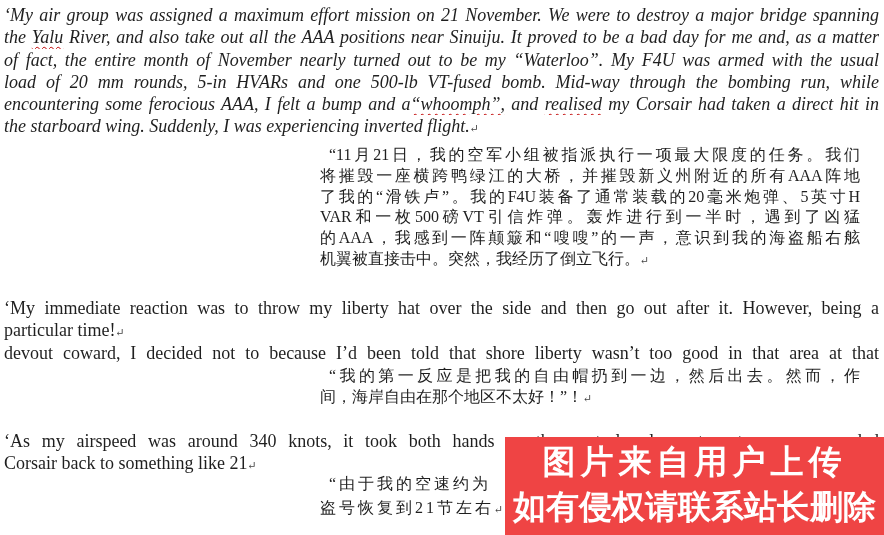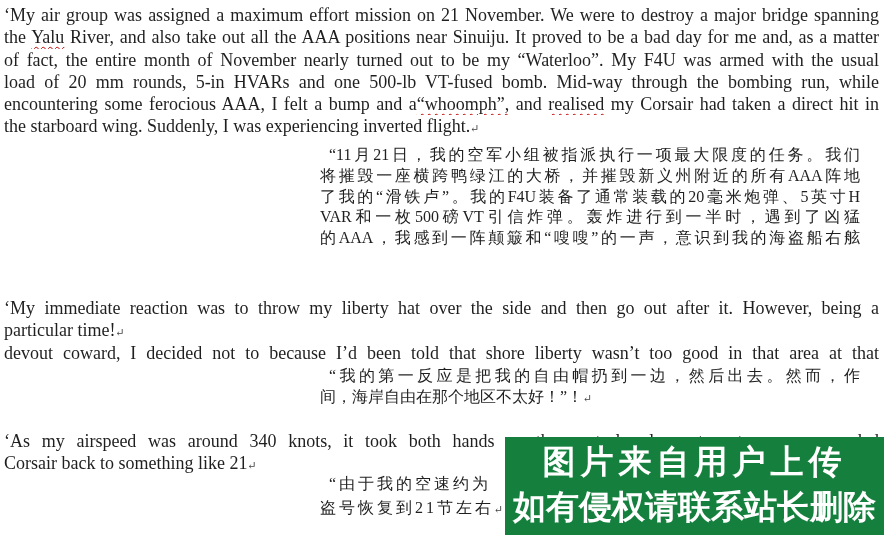--- a/index.html
+++ b/index.html
@@ -3,21 +3,21 @@
 <meta charset="utf-8">
 <style>
   html,body{margin:0;padding:0;}
   body{
     width:884px;height:535px;background:#ffffff;position:relative;overflow:hidden;
     font-family:"Liberation Serif","DejaVu Serif",serif;color:#1f1f1f;
   }
   .para{position:absolute;}
   .en{left:4px;width:875px;font-size:18px;}
   .zh{left:320px;width:540px;font-size:16px;}
-  .p1en{top:4px;}
+  .p1en{top:4px;font-style:italic;}
   .p1zh{top:145px;}
   .p2en{top:297px;}
   .p2zh{top:366px;}
   .p3en{top:430px;}
   .p3zh{top:472px;}
   .line{text-align:justify;text-align-last:justify;overflow:hidden;}
   .en .line{line-height:22.3px;height:22.3px;}
   .zh .line{line-height:20.8px;height:20.8px;}
   .line.last{text-align-last:left;}
   .zh .line.first{text-indent:9px;}
@@ -25,21 +25,21 @@
   .sq{
     text-decoration:underline;
     text-decoration-style:wavy;
     text-decoration-color:#c00000;
     text-decoration-thickness:1px;
     text-underline-offset:3px;
   }
   .pmark{font-size:11px;color:#444444;letter-spacing:0;}
   .watermark{
     position:absolute;left:505px;top:437px;width:379px;height:98px;
-    background:#15803d;color:#ffffff;text-align:center;
+    background:#ef4444;color:#ffffff;text-align:center;
     font-family:"Liberation Sans","DejaVu Sans",sans-serif;font-weight:bold;
   }
   .wm1{font-size:33px;line-height:45px;letter-spacing:5px;margin-top:2px;white-space:nowrap;}
   .wm2{font-size:33px;line-height:45px;letter-spacing:0;white-space:nowrap;}
 </style>
 </head>
 <body>
 
 <div class="doc">
 
@@ -51,20 +51,21 @@
       <div class="line"><span>encountering some ferocious AAA, I felt a bump and a</span><span class="sq">“whoomph”,</span><span> and </span><span class="sq">realised</span><span> my Corsair had taken a direct hit in</span></div>
       <div class="line last"><span>the starboard wing. Suddenly, I was experiencing inverted flight.</span><span class="pmark">↵</span></div>
     </div>
 
   <div class="para zh p1zh">
       <div class="line first"><span>“11月21日，我的空军小组被指派执行一项最大限度的任务。我们</span></div>
       <div class="line"><span>将摧毁一座横跨鸭绿江的大桥，并摧毁新义州附近的所有AAA阵地</span></div>
       <div class="line"><span>了我的“滑铁卢”。我的F4U装备了通常装载的20毫米炮弹、5英寸H</span></div>
       <div class="line"><span>VAR和一枚500磅VT引信炸弹。轰炸进行到一半时，遇到了凶猛</span></div>
       <div class="line"><span>的AAA，我感到一阵颠簸和“嗖嗖”的一声，意识到我的海盗船右舷</span></div>
+      <div class="line last"><span>机翼被直接击中。突然，我经历了倒立飞行。</span><span class="pmark">↵</span></div>
     </div>
 
   <div class="para en p2en">
       <div class="line first"><span>‘My immediate reaction was to throw my liberty hat over the side and then go out after it. However, being a</span></div>
       <div class="line last"><span>particular time!</span><span class="pmark">↵</span></div>
       <div class="line"><span>devout coward, I decided not to because I’d been told that shore liberty wasn’t too good in that area at that</span></div>
     </div>
 
   <div class="para zh p2zh">
       <div class="line first"><span>“我的第一反应是把我的自由帽扔到一边，然后出去。然而，作</span></div>

